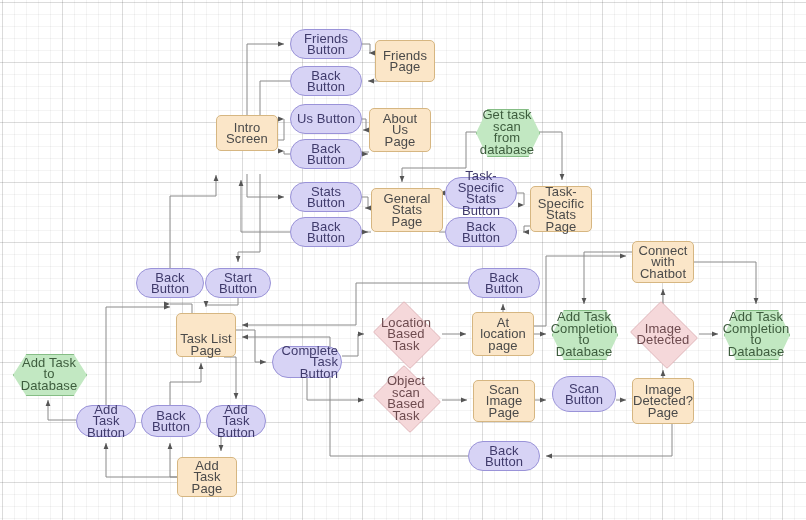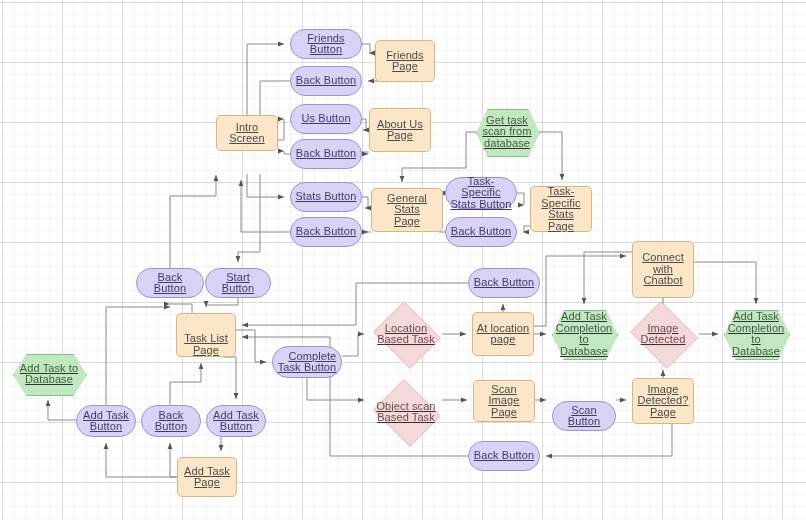--- a/index.html
+++ b/index.html
@@ -29,26 +29,25 @@
     height: 520px;
     pointer-events: none;
   }
   .node {
     position: absolute;
     box-sizing: border-box;
     display: flex;
     align-items: center;
     justify-content: center;
     text-align: center;
-    font-size: 11px;
+    font-size: 13px;
     line-height: 11.5px;
     letter-spacing: 0.1px;
     color: #333333;
     z-index: 3;
-    text-decoration: underline;
   }
   .node .lbl {
     display: block;
     white-space: pre-line;
     padding: 0 3px;
   }
   
   .n-process {
     background: #fbe6c8;
     border: 1px solid #d6b681;
@@ -255,21 +254,21 @@
       <div class="node n-process" style="left: 530px; top: 186px; width: 62px; height: 46px;">
         <span class="lbl">Task-Specific
 Stats Page</span>
       </div>
       <div class="node n-button" style="left: 290px; top: 217px; width: 72px; height: 30px;">
         <span class="lbl">Back Button</span>
       </div>
       <div class="node n-button" style="left: 445px; top: 217px; width: 72px; height: 30px;">
         <span class="lbl">Back Button</span>
       </div>
-      <div class="node n-process" style="left: 632px; top: 241px; width: 62px; height: 57px;">
+      <div class="node n-process" style="left: 632px; top: 241px; width: 62px; height: 42px;">
         <span class="lbl">Connect with
 Chatbot</span>
       </div>
       <div class="node n-button" style="left: 136px; top: 268px; width: 68px; height: 30px;">
         <span class="lbl">Back Button</span>
       </div>
       <div class="node n-button" style="left: 205px; top: 268px; width: 66px; height: 30px;">
         <span class="lbl">Start Button</span>
       </div>
       <div class="node n-button" style="left: 468px; top: 268px; width: 72px; height: 30px;">
@@ -307,30 +306,30 @@
       </div>
       <div class="node n-button" style="left: 272px; top: 346px; width: 70px; height: 32px; text-align: right;">
         <span class="lbl">Complete
 Task Button</span>
       </div>
       <div class="node n-hex" style="left: 13px; top: 354px; width: 72px; height: 40px;">
         <div class="hexshape"></div>
         <span class="lbl">Add Task to
 Database</span>
       </div>
-      <div class="node n-decision" style="left: 370px; top: 382px; width: 72px; height: 60px; text-align: center;">
+      <div class="node n-decision" style="left: 370px; top: 368px; width: 72px; height: 60px; text-align: center;">
         <div class="dia"></div>
         <span class="lbl">Object scan
 Based Task</span>
       </div>
       <div class="node n-process" style="left: 473px; top: 380px; width: 62px; height: 42px;">
         <span class="lbl">Scan Image
 Page</span>
       </div>
-      <div class="node n-button" style="left: 552px; top: 401px; width: 64px; height: 30px;">
+      <div class="node n-button" style="left: 552px; top: 376px; width: 64px; height: 36px;">
         <span class="lbl">Scan Button</span>
       </div>
       <div class="node n-process" style="left: 632px; top: 378px; width: 62px; height: 46px;">
         <span class="lbl">Image
 Detected?
 Page</span>
       </div>
       <div class="node n-button" style="left: 76px; top: 405px; width: 60px; height: 32px;">
         <span class="lbl">Add Task
 Button</span>

